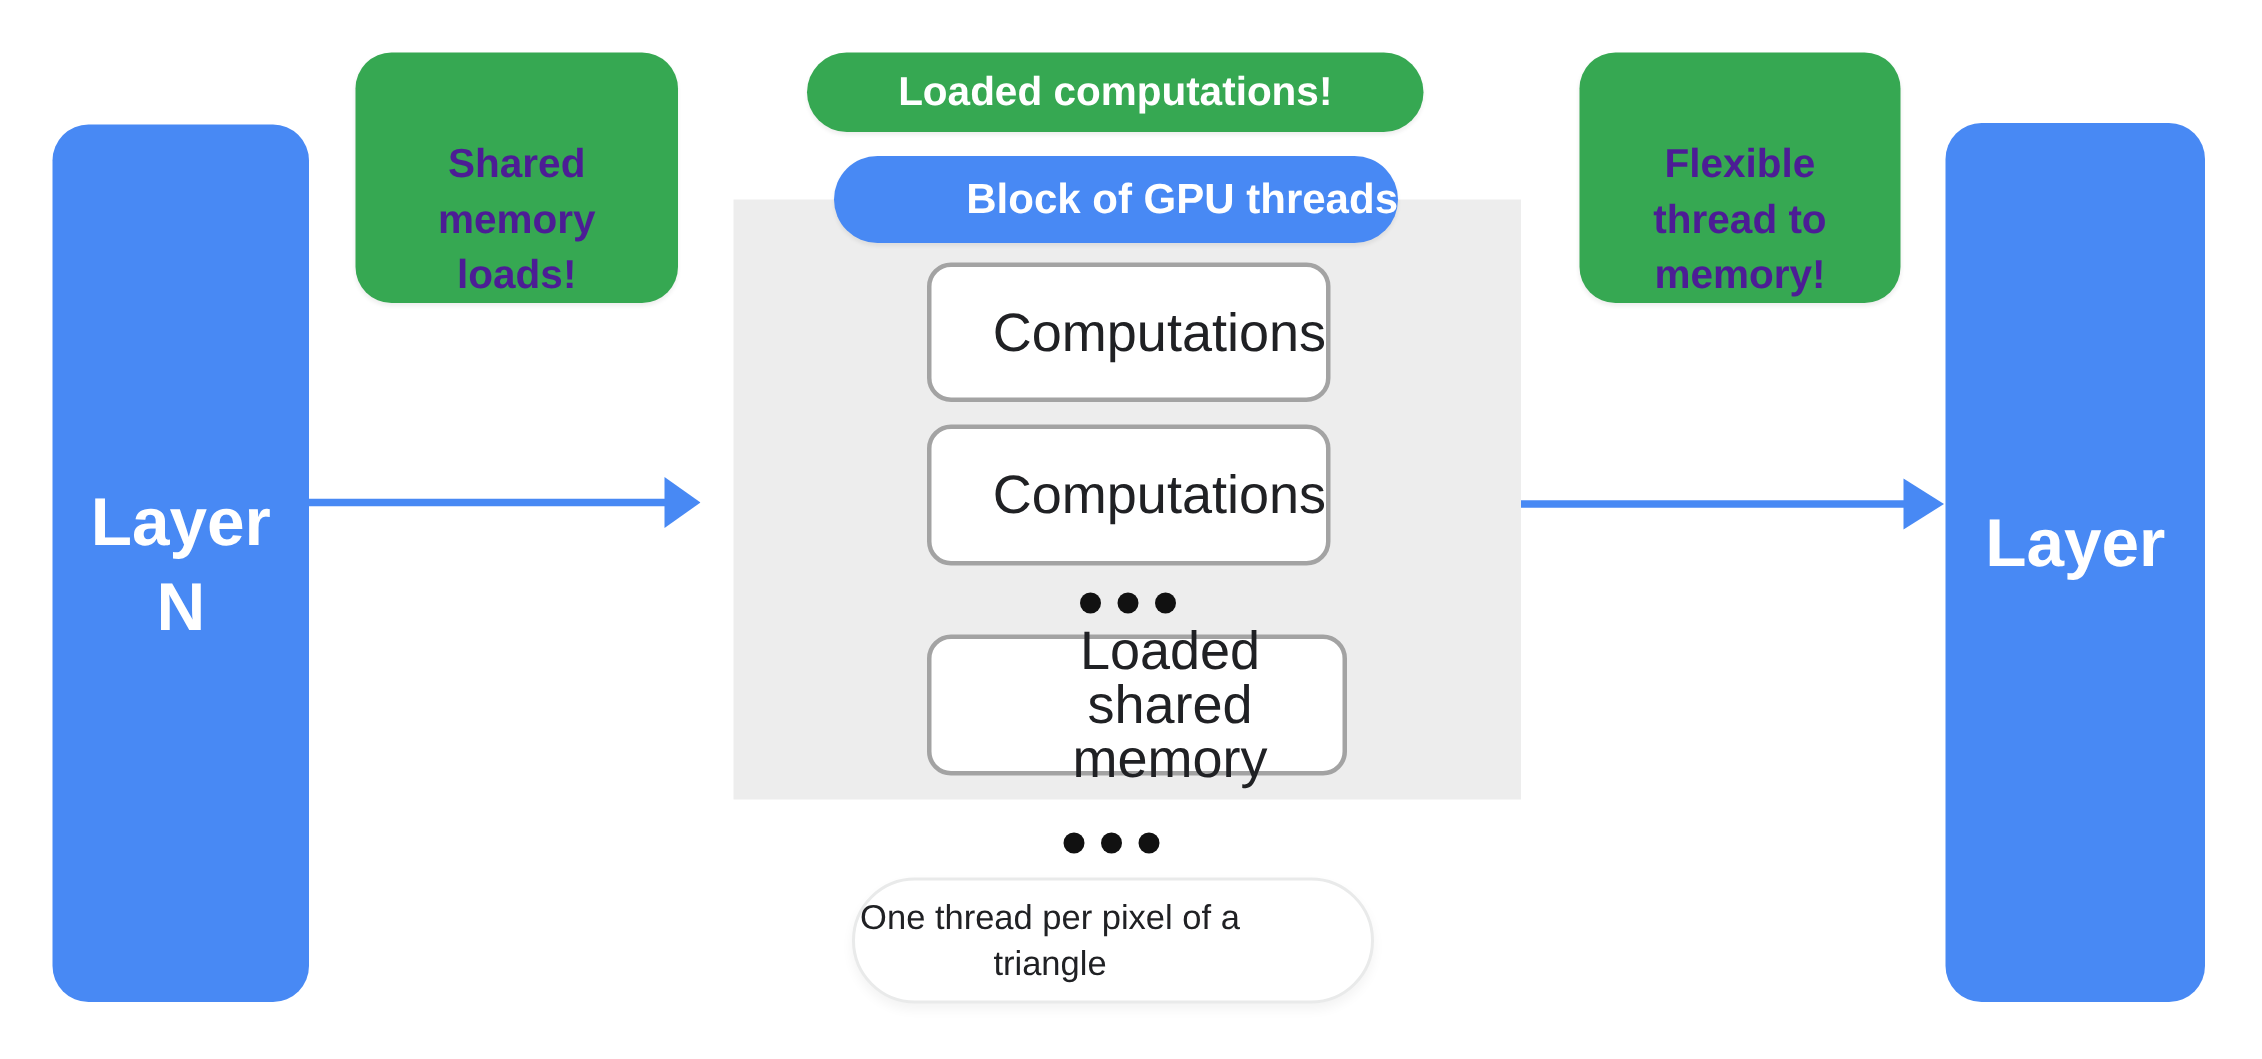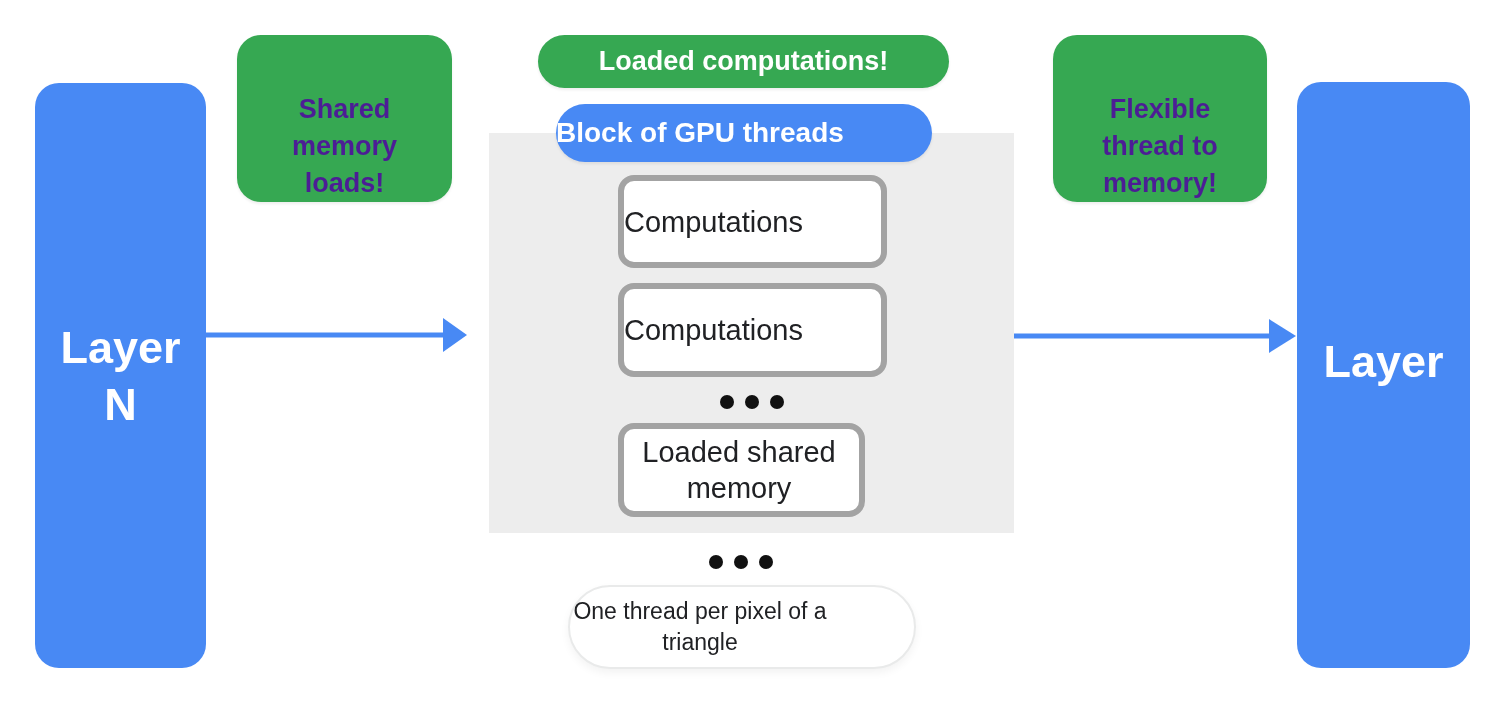--- a/index.html
+++ b/index.html
@@ -60,39 +60,39 @@
     position:absolute;
     left:489px; top:133px; width:525px; height:400px;
     background:#EDEDED;
     z-index:1;
   }
   #gpu-pill {
     position:absolute;
     left:556px; top:104px; width:376px; height:58px;
     background:#4889F4; border-radius:29px;
     color:#fff; font-weight:700; font-size:28px;
-    display:flex; align-items:center; justify-content:flex-start;
+    display:flex; align-items:center; justify-content:flex-end;
     box-shadow:0 2px 3px rgba(0,0,0,0.07);
     z-index:3;
   }
 
   .thread-box {
     position:absolute;
     background:#ffffff;
-    border:6px solid #a3a3a3;
+    border:3px solid #a3a3a3;
     border-radius:16px;
     color:#202124;
-    font-size:29px; line-height:36px;
-    display:flex; align-items:center; justify-content:flex-start;
+    font-size:36px; line-height:36px;
+    display:flex; align-items:center; justify-content:flex-end;
     text-align:center;
     z-index:2;
   }
   #thread-box-1 { left:618px; top:175px; width:269px; height:93px; }
   #thread-box-2 { left:618px; top:283px; width:269px; height:94px; }
-  #thread-box-3 { left:618px; top:423px; width:247px; height:94px; }
+  #thread-box-3 { left:618px; top:423px; width:280px; height:94px; }
   #thread-box-3 .wrap-mem { width:230px; }
 
   
   .dots { position:absolute; display:flex; gap:11px; z-index:2; }
   .dot  { width:14px; height:14px; border-radius:50%; background:#111111; }
   #dots-inner { left:720px; top:395px; }
   #dots-outer { left:709px; top:555px; }
 
   
   #footnote-pill {

